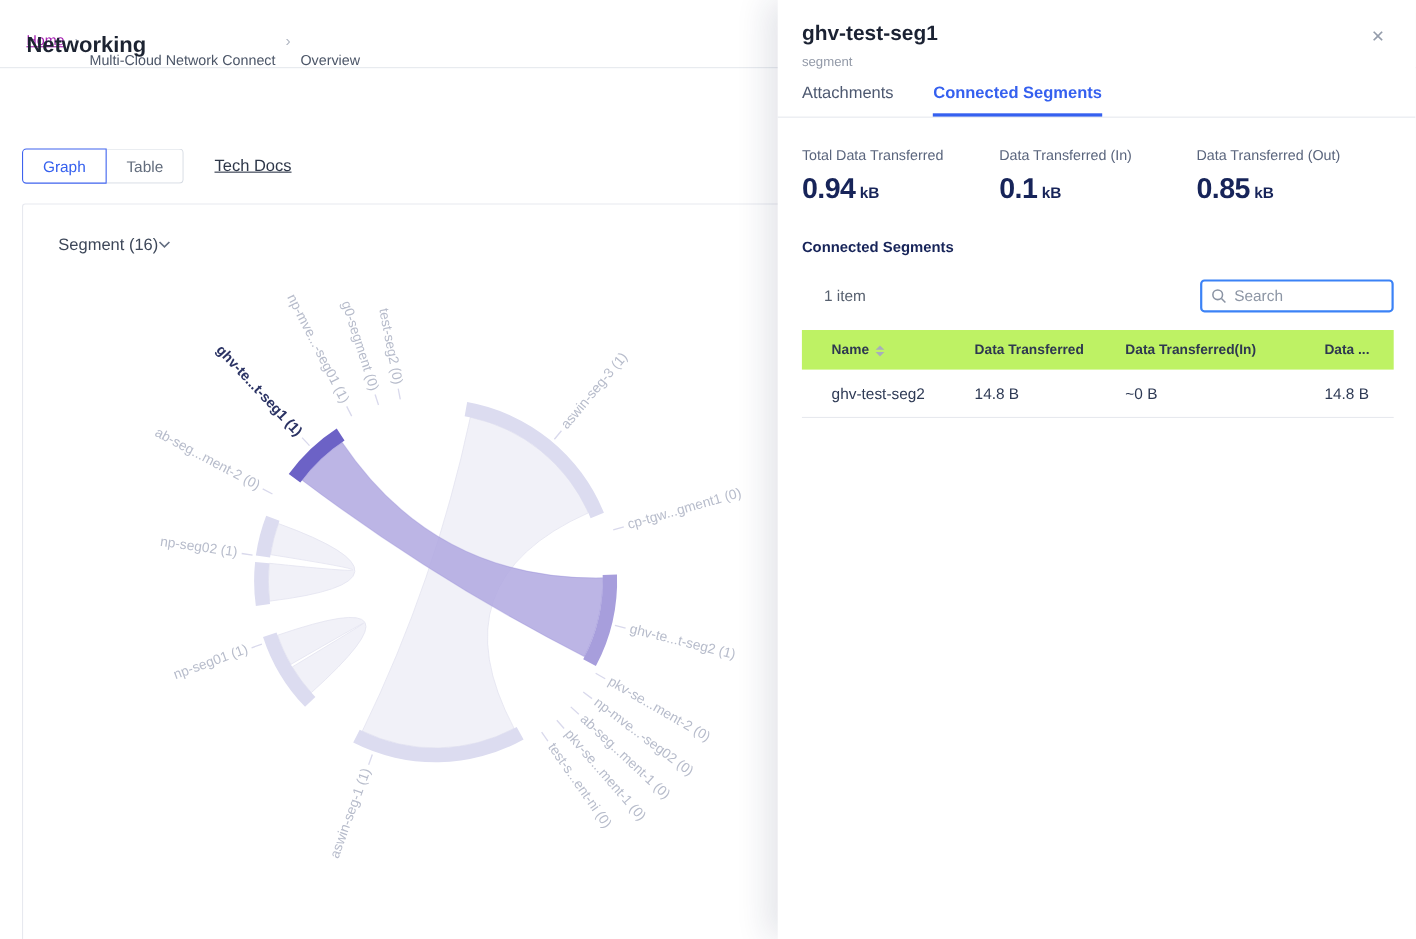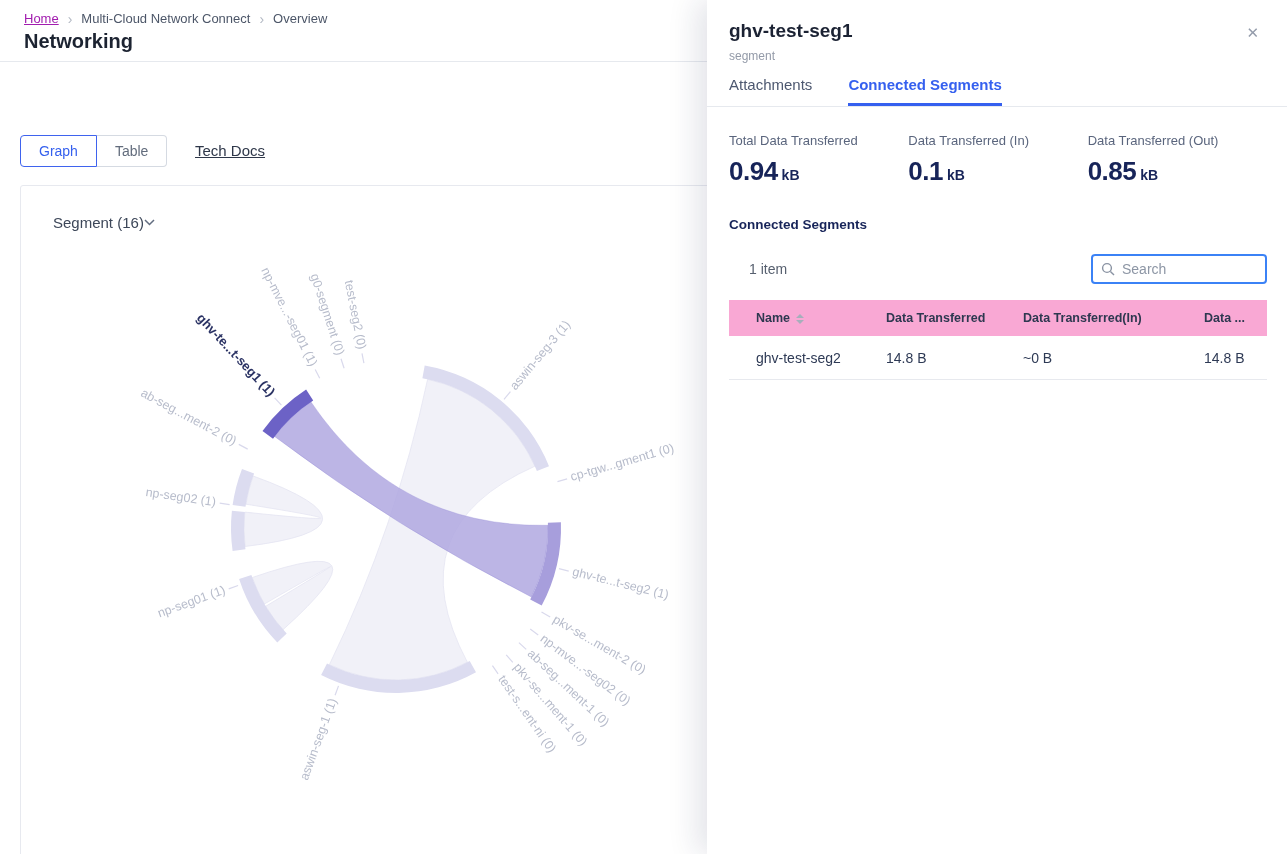--- a/index.html
+++ b/index.html
@@ -4,21 +4,21 @@
 <style>
   * { margin:0; padding:0; box-sizing:border-box; }
   body { font-family:"Liberation Sans", sans-serif; background:#fff; }
   .page { position:relative; width:1287px; height:854px; background:#fff; overflow:hidden; }
 
   
   .header { position:absolute; left:0; top:0; right:0; height:62px; background:#fff; border-bottom:1px solid #e6e9ee; }
   .breadcrumb { position:absolute; left:24px; top:11px; font-size:13px; color:#4c5668; display:flex; align-items:center; gap:9px; }
   .crumb-home { color:#a21caf; text-decoration:underline; cursor:pointer; }
   .crumb-sep { color:#b2b8c3; font-size:14px; line-height:1; }
-  .crumb { color:#4c5668; }
+  .crumb { color:#4c5668;margin-top:36px; }
   .page-title { position:absolute; left:24px; top:30px; font-size:20px; font-weight:600; color:#1c2331; }
 
   
   .main-tabs { position:absolute; left:24px; top:87px; display:flex; gap:40px; font-size:15px; }
   .mtab { color:#44506a; padding-bottom:9px; cursor:pointer; }
   .mtab.active { color:#2f5bf6; font-weight:600; border-bottom:3px solid #2f5bf6; }
 
   
   .view-toggle { position:absolute; left:20px; top:135px; display:flex; }
   .vt-btn { height:32px; padding:0 18px; background:#fff; font-size:14px; display:flex; align-items:center; cursor:pointer; }
@@ -57,21 +57,21 @@
   .stat-value { margin-top:8px; color:#172459; }
   .stat-num { font-size:26px; font-weight:700; letter-spacing:-.5px; }
   .stat-unit { font-size:14px; font-weight:700; margin-left:4px; }
   .section-title { margin-top:30px; font-size:13.5px; font-weight:700; color:#172459; }
   .tbl-controls { margin-top:22px; display:flex; justify-content:space-between; align-items:center; }
   .item-count { font-size:14px; color:#57606f; margin-left:20px; }
   .search-box { width:176px; height:30px; border:2px solid #3b82f6; border-radius:4px; display:flex; align-items:center; padding-left:8px; background:#fff; }
   .search-box input { border:none; outline:none; width:130px; font-size:14px; color:#3a4456; margin-left:7px; font-family:"Liberation Sans",sans-serif; }
   .search-box input::placeholder { color:#8d96a5; }
   .ptable { margin-top:16px; }
-  .thead { display:flex; align-items:center; height:36px; background:#f9a8d4; font-size:12.5px; font-weight:700; color:#2e3850; }
+  .thead { display:flex; align-items:center; height:36px; background:#bef264; font-size:12.5px; font-weight:700; color:#2e3850; }
   .trow { display:flex; align-items:center; height:44px; font-size:14px; color:#2e3a55; border-bottom:1px solid #e7e9ee; }
   .c1 { width:157px; padding-left:27px; }
   .c2 { width:137px; }
   .c3 { width:181px; }
   .c4 { flex:1; min-width:0; white-space:nowrap; overflow:hidden; }
   .sort-wrap { display:inline-flex; flex-direction:column; gap:2px; margin-left:6px; vertical-align:middle; cursor:pointer; }
   .tri-up { width:0; height:0; border-left:4px solid transparent; border-right:4px solid transparent; border-bottom:4px solid #a7aebb; }
   .tri-down { width:0; height:0; border-left:4px solid transparent; border-right:4px solid transparent; border-top:4px solid #a7aebb; }
 </style>
 </head>

